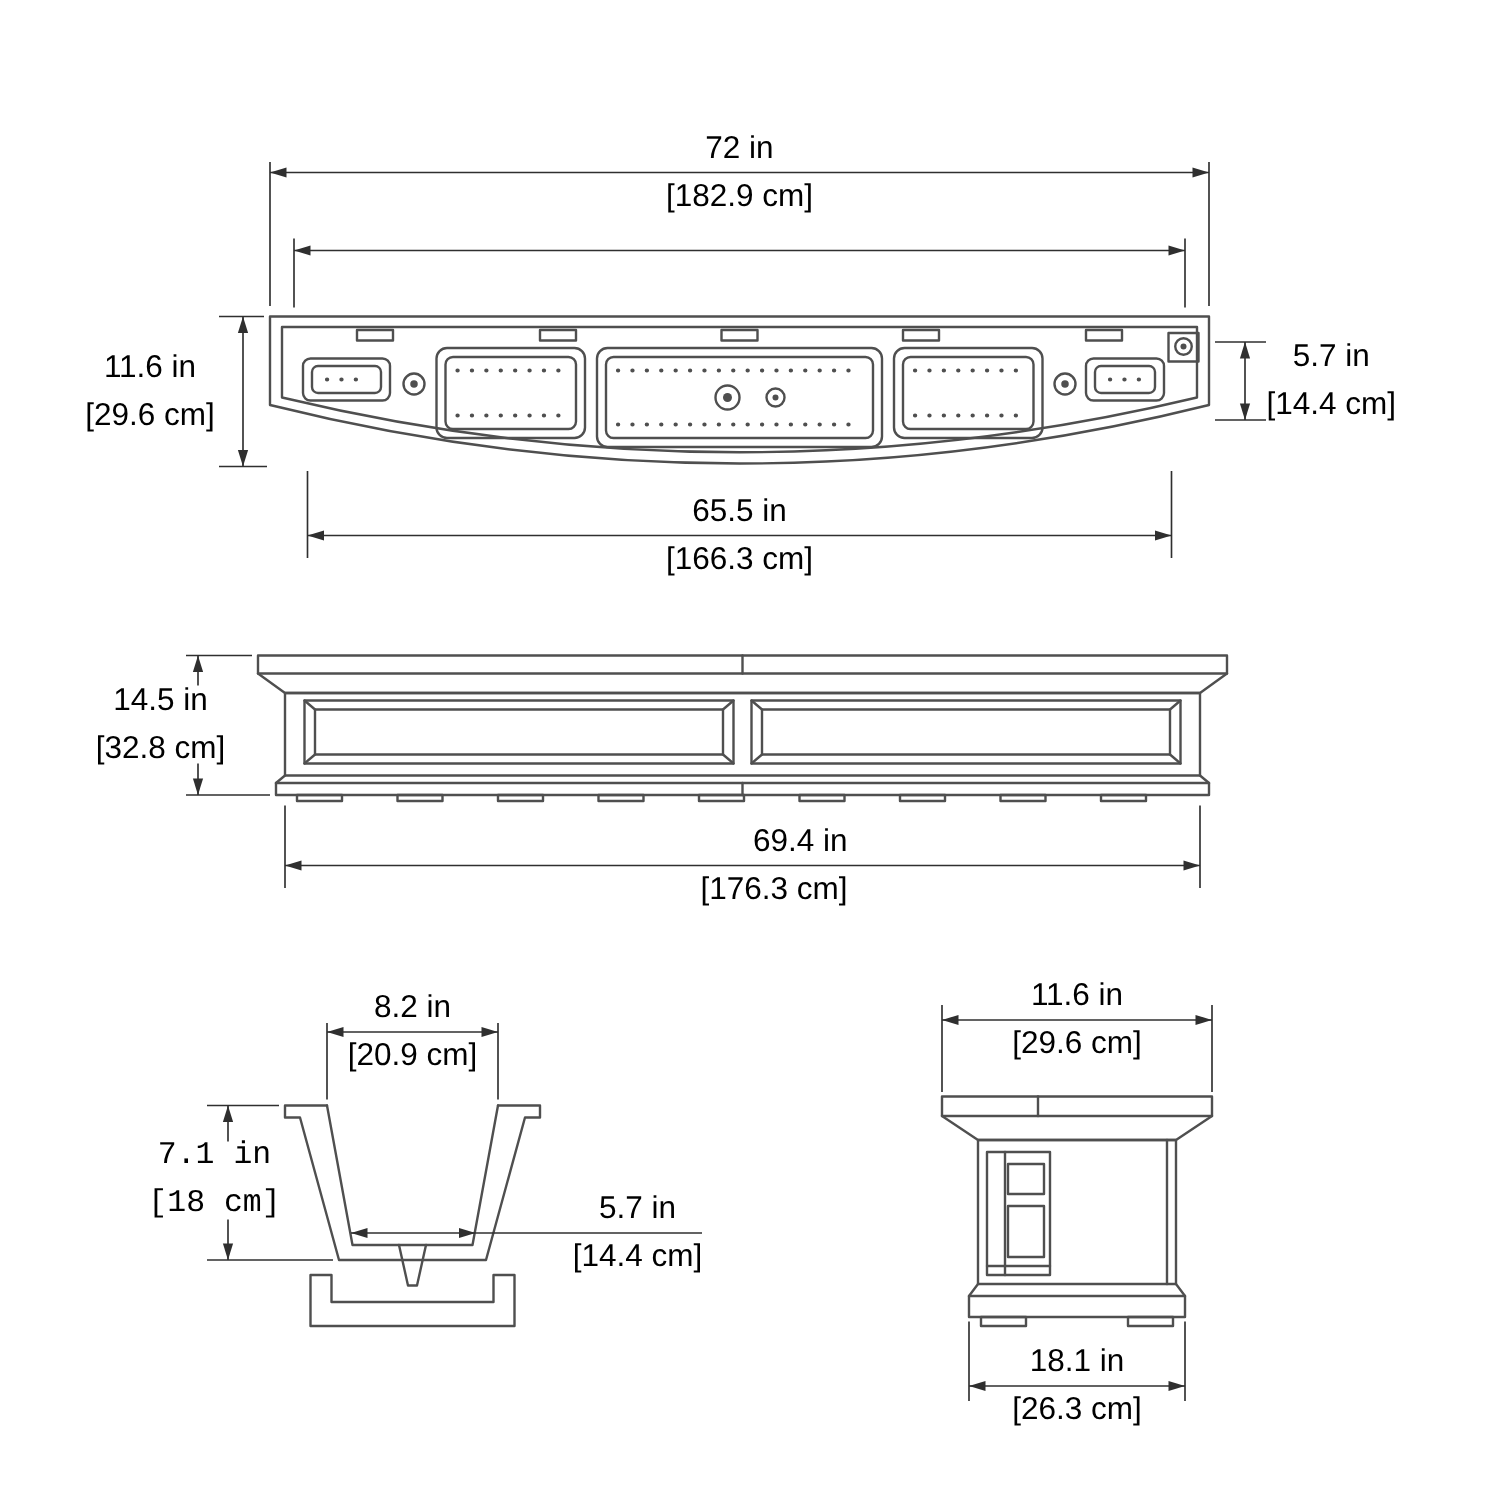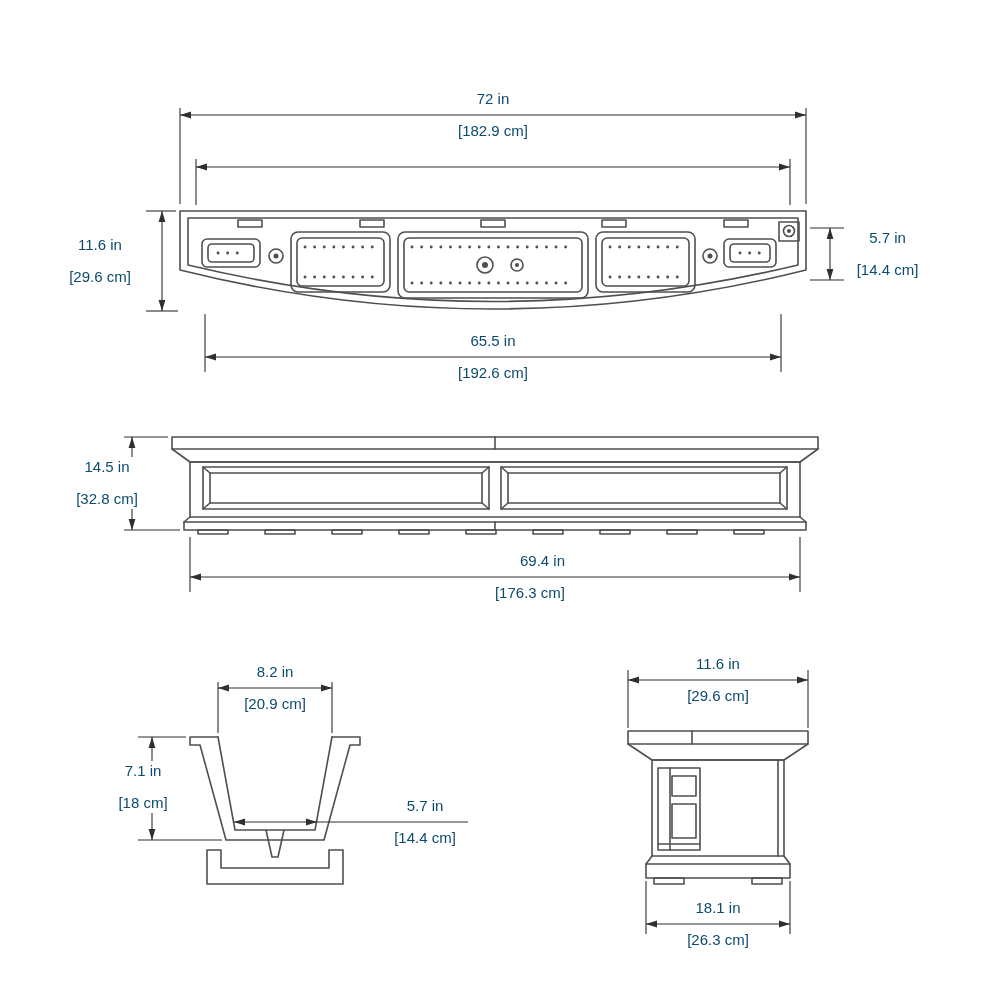--- a/index.html
+++ b/index.html
@@ -8,21 +8,21 @@
   svg{position:absolute;left:0;top:0;}
   
   .obj rect,.obj path,.obj line,.obj circle{fill:none;stroke:#4f4f4f;stroke-width:1.6;
         stroke-linejoin:round;stroke-linecap:round;}
   .obj .fill{fill:#4f4f4f;stroke:none;}
   .obj .dots{stroke-dasharray:0.1 9.5;stroke-width:2.8;stroke-linecap:round;}
   
   .ext{stroke:#2f2f2f;stroke-width:1.1;fill:none;}
   .dl{stroke:#2f2f2f;stroke-width:1.1;fill:none;}
   
-  .dim{position:absolute;text-align:center;color:#0c4a6e;font-size:15px;font-weight:500;
+  .dim{position:absolute;text-align:center;color:#000000;font-size:21px;font-weight:500;
        line-height:20px;}
   .dim .l1,.dim .l2{display:block;}
   .dim .l2{margin-top:12px;}
   .dim--mask{background:#ffffff;}
 </style>
 </head>
 <body>
 
 <div class="page">
 
@@ -172,35 +172,35 @@
 <div class="dim" style="left:45px;top:235px;width:110px;">
   <span class="l1">11.6 in</span>
   <span class="l2">[29.6 cm]</span>
 </div>
 <div class="dim" style="left:830px;top:228px;width:115px;">
   <span class="l1">5.7 in</span>
   <span class="l2">[14.4 cm]</span>
 </div>
 <div class="dim" style="left:423px;top:331px;width:140px;">
   <span class="l1">65.5 in</span>
-  <span class="l2">[192.6 cm]</span>
+  <span class="l2">[166.3 cm]</span>
 </div>
 <div class="dim dim--mask" style="left:47px;top:457px;width:120px;">
   <span class="l1">14.5 in</span>
   <span class="l2">[32.8 cm]</span>
 </div>
 <div class="dim" style="left:425px;top:551px;width:140px;text-align:right;">
   <span class="l1">69.4 in</span>
   <span class="l2">[176.3 cm]</span>
 </div>
 <div class="dim" style="left:205px;top:662px;width:140px;">
   <span class="l1">8.2 in</span>
   <span class="l2">[20.9 cm]</span>
 </div>
-<div class="dim dim--mask" style="left:88px;top:761px;width:110px;">
+<div class="dim dim--mask" style="left:88px;top:761px;width:110px;font-family:Liberation Mono, monospace;">
   <span class="l1">7.1 in</span>
   <span class="l2">[18 cm]</span>
 </div>
 <div class="dim" style="left:355px;top:796px;width:140px;">
   <span class="l1">5.7 in</span>
   <span class="l2">[14.4 cm]</span>
 </div>
 <div class="dim" style="left:648px;top:654px;width:140px;">
   <span class="l1">11.6 in</span>
   <span class="l2">[29.6 cm]</span>

